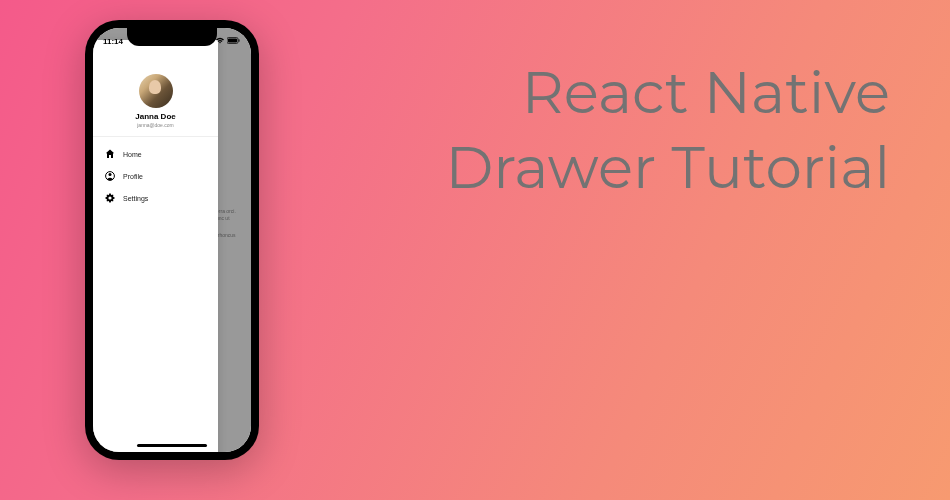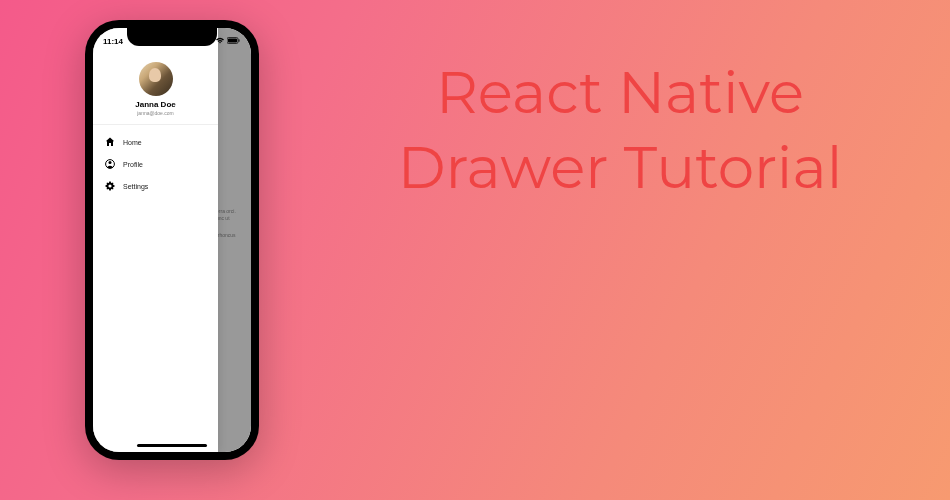--- a/index.html
+++ b/index.html
@@ -9,25 +9,25 @@
     background: linear-gradient(115deg, #f45a8a 0%, #f46e8a 30%, #f58a7a 70%, #f79a70 100%);
     font-family: -apple-system, BlinkMacSystemFont, "Segoe UI", sans-serif;
     position: relative;
     overflow: hidden;
   }
   .title {
     position: absolute;
     top: 55px;
     left: 350px;
     right: 60px;
-    color: #ef4444;
+    color: #737373;
     font-size: 58px;
     font-weight: 400;
     line-height: 1.3;
-    text-align: center;
+    text-align: right;
     font-family: "Montserrat", "Segoe UI", sans-serif;
   }
   .phone {
     position: absolute;
     left: 85px;
     top: 20px;
     width: 174px;
     height: 440px;
     background: #000;
     border-radius: 34px;
@@ -93,21 +93,21 @@
     color: #555;
     text-align: center;
     line-height: 1.4;
     padding: 0 8px 0 0;
     width: 70px;
     align-self: flex-end;
     margin-right: 4px;
   }
   .drawer {
     position: absolute;
-    top: 0;
+    top: 12px;
     left: 0;
     width: 125px;
     height: 100%;
     background: #fff;
     padding-top: 28px;
     box-shadow: 2px 0 8px rgba(0,0,0,0.1);
   }
   .drawer-header {
     display: flex;
     flex-direction: column;

